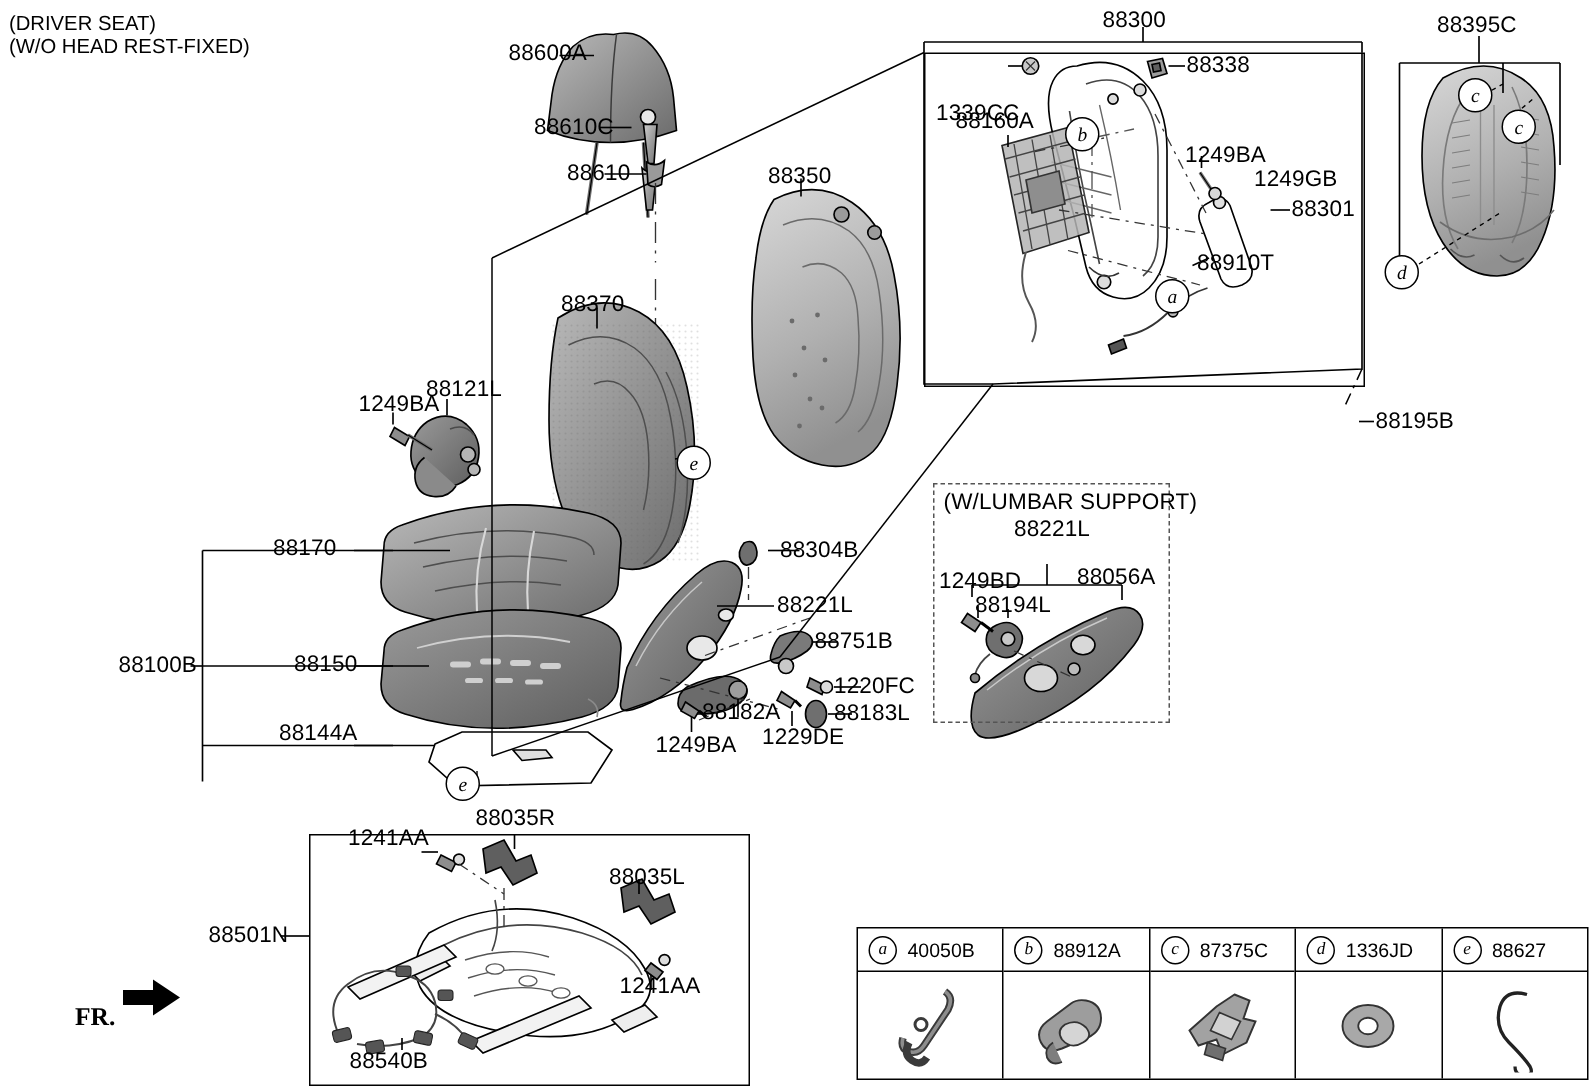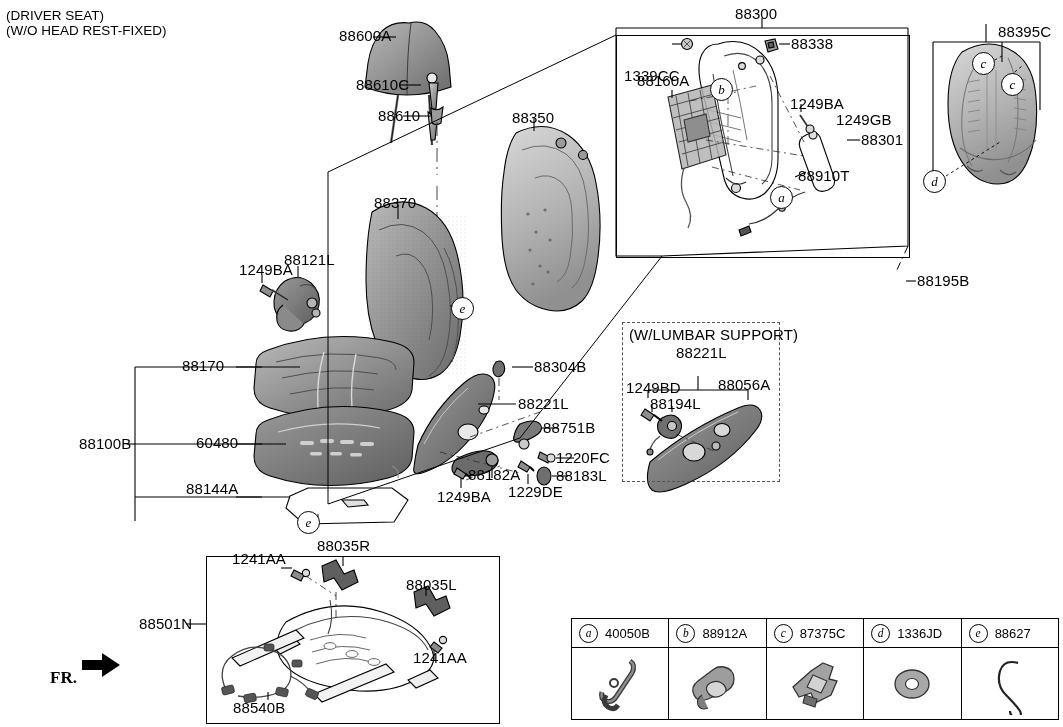--- a/index.html
+++ b/index.html
@@ -460,32 +460,32 @@
 
   <div class="lbl" style="left:735px;top:6px;">88300</div>
   <div class="lbl" style="left:624px;top:36px;margin-top:32px;">1339CC</div>
   <div class="lbl" style="left:791px;top:36px;">88338</div>
   <div class="lbl" style="left:637px;top:73px;">88160A</div>
   <div class="lbl" style="left:790px;top:96px;">1249BA</div>
   <div class="lbl" style="left:790px;top:112px;margin-left:46px;">1249GB</div>
   <div class="lbl" style="left:861px;top:132px;">88301</div>
   <div class="lbl" style="left:798px;top:168px;">88910T</div>
 
-  <div class="lbl" style="left:958px;top:24px;margin-left:40px;">88395C</div>
+  <div class="lbl" style="left:958px;top:9px;">88395C</div>
   <div class="lbl" style="left:917px;top:273px;">88195B</div>
 
   <div class="lbl" style="left:284px;top:252px;">88121L</div>
   <div class="lbl" style="left:239px;top:262px;">1249BA</div>
 
   <div class="lbl" style="left:182px;top:358px;">88170</div>
-  <div class="lbl" style="left:196px;top:435px;">60480</div>
+  <div class="lbl" style="left:196px;top:435px;">88150</div>
   <div class="lbl" style="left:186px;top:481px;text-align:center;">88144A</div>
   <div class="lbl" style="left:79px;top:436px;">88100B</div>
 
-  <div class="lbl" style="left:534px;top:359px;">88304B</div>
+  <div class="lbl" style="left:520px;top:359px;">88304B</div>
   <div class="lbl" style="left:518px;top:396px;">88221L</div>
   <div class="lbl" style="left:543px;top:420px;">88751B</div>
   <div class="lbl" style="left:556px;top:450px;">1220FC</div>
   <div class="lbl" style="left:468px;top:467px;">88182A</div>
   <div class="lbl" style="left:508px;top:484px;">1229DE</div>
   <div class="lbl" style="left:556px;top:468px;">88183L</div>
   <div class="lbl" style="left:437px;top:489px;">1249BA</div>
 
   <div class="lbl" style="left:139px;top:616px;">88501N</div>
   <div class="lbl" style="left:317px;top:538px;">88035R</div>

